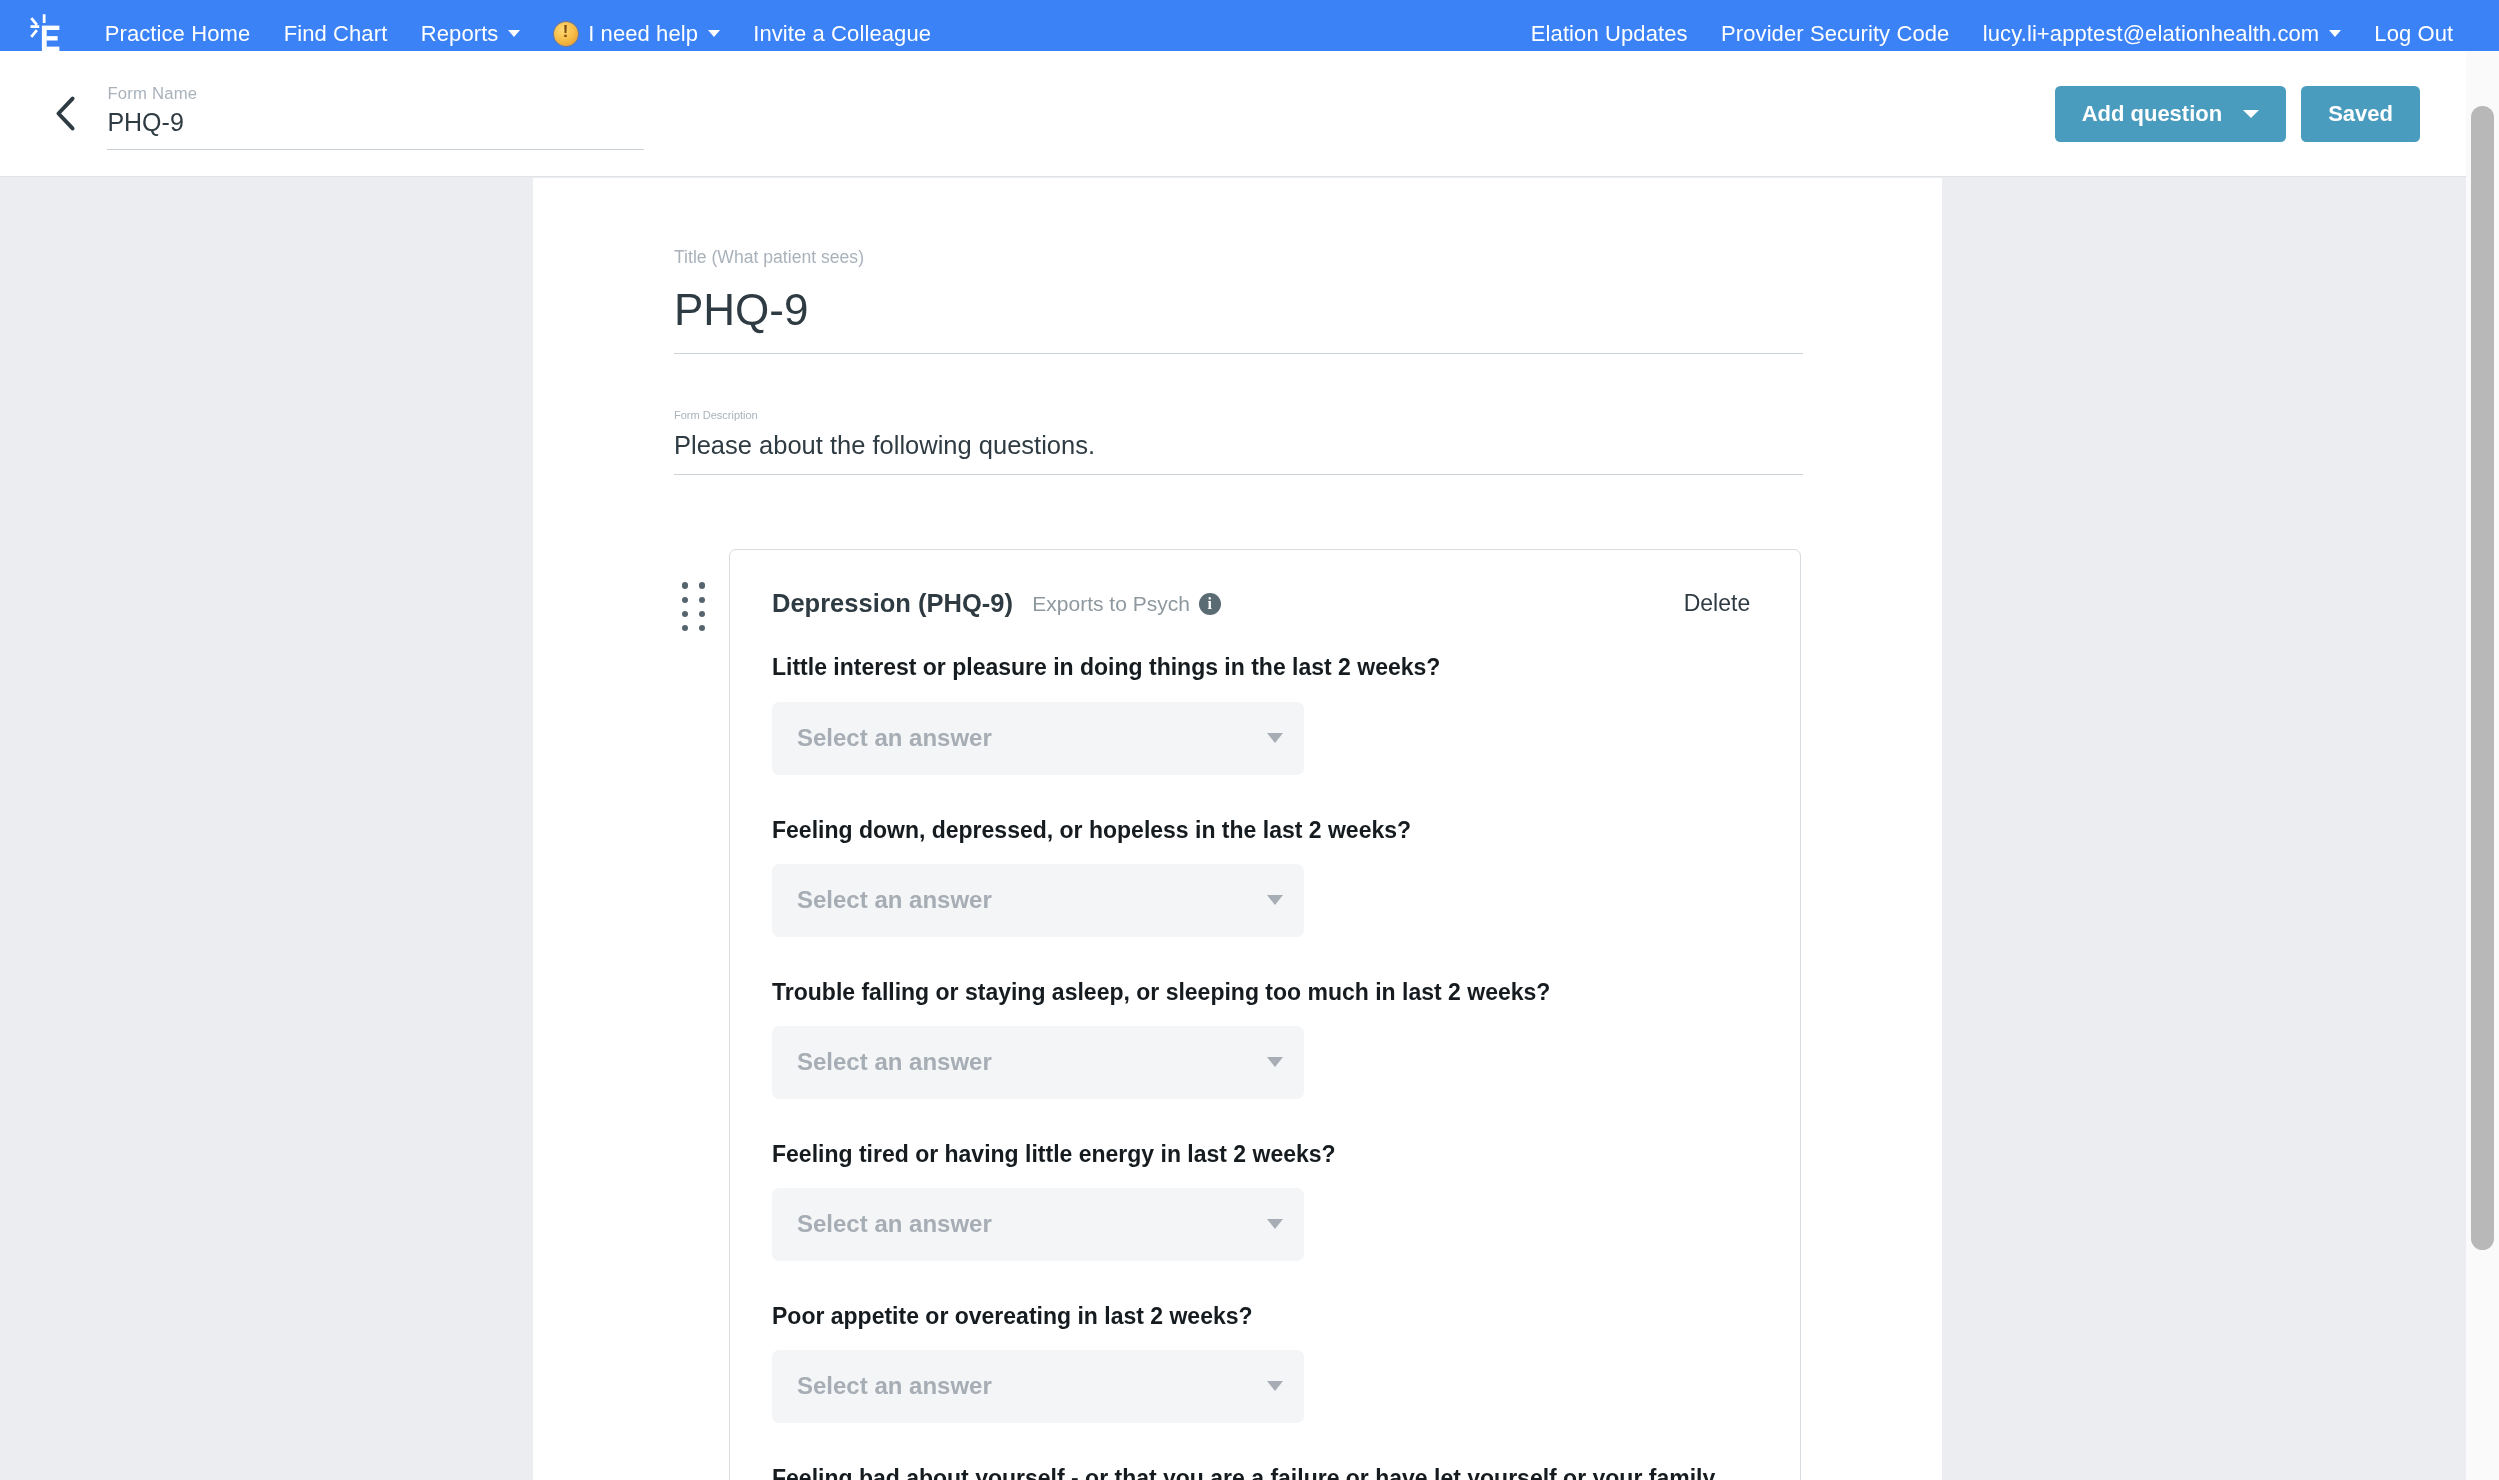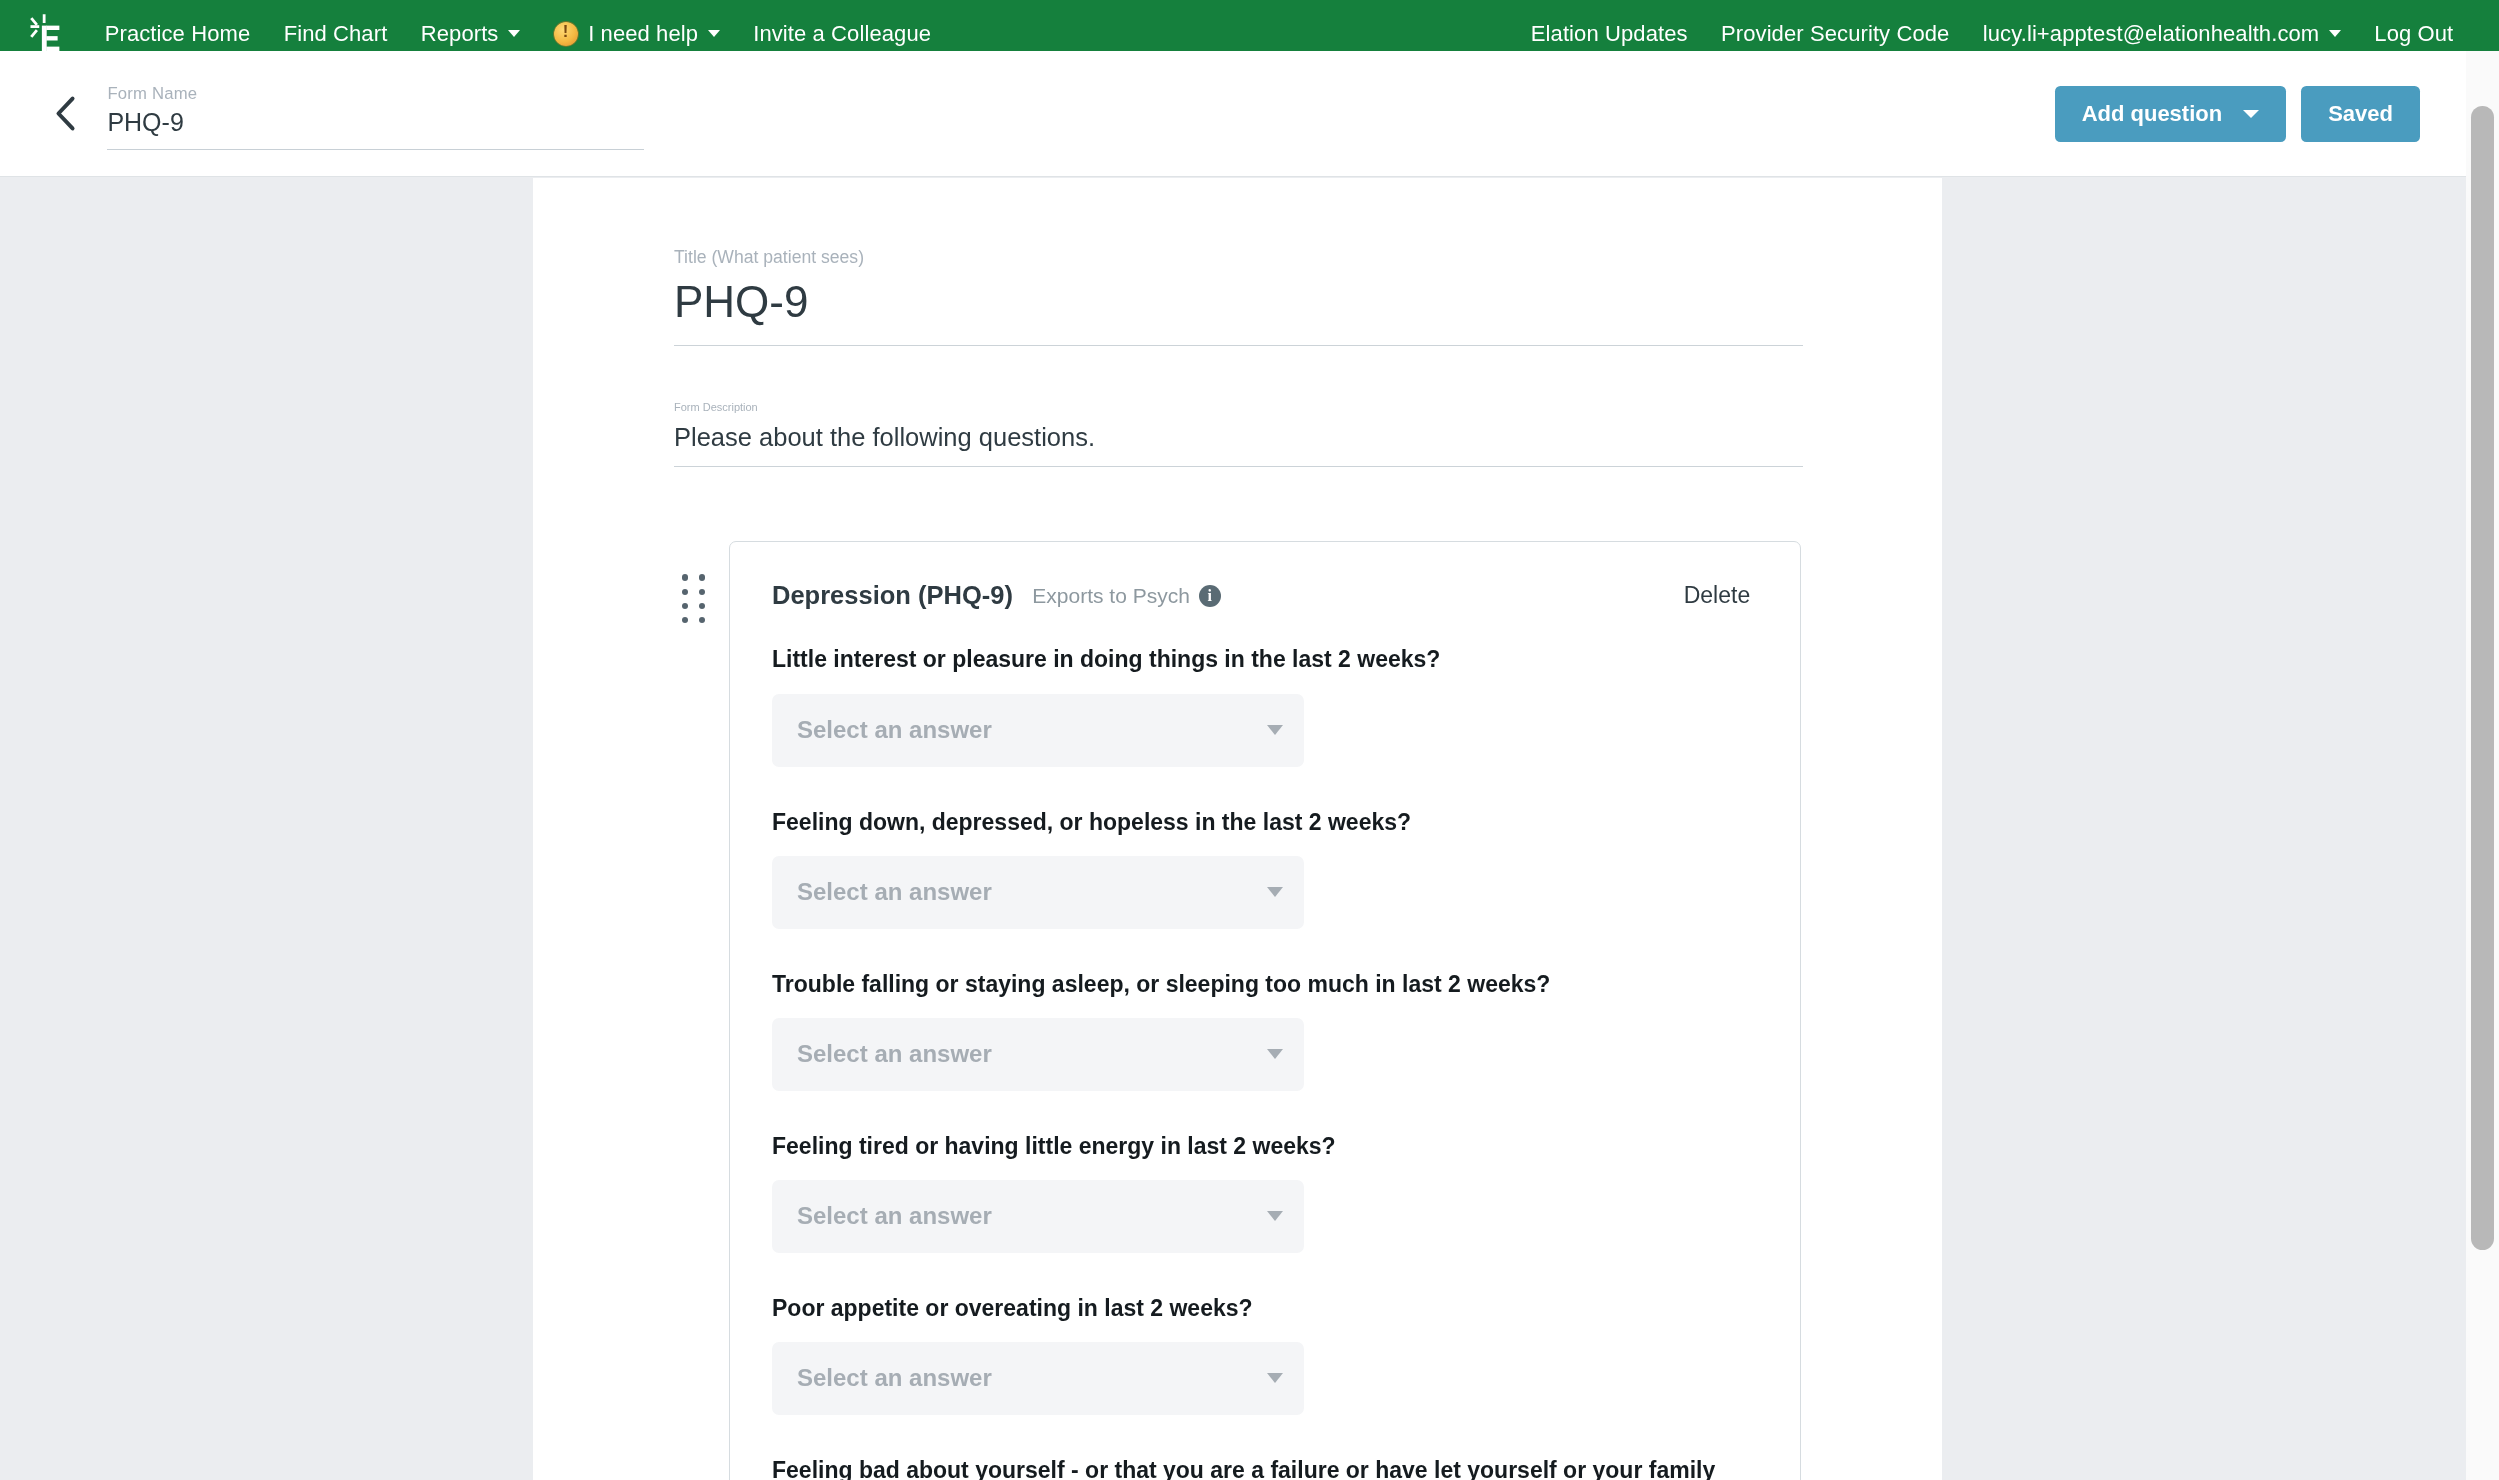--- a/index.html
+++ b/index.html
@@ -7,21 +7,21 @@
     width: 2500px; height: 1480px;
     font-family: "Liberation Sans", sans-serif;
     background: #ebedf0;
     overflow: hidden;
   }
 
   
   .navbar {
     position: absolute; top: 0; left: 0;
     width: 2500px; height: 67px;
-    background: #15803d;
+    background: #3b82f6;
     display: flex; align-items: center;
     color: #ffffff;
     font-size: 22px;
   }
   .logo-wrap {
     width: 88px; height: 51px;
     display: flex; align-items: center; justify-content: center;
     flex: 0 0 auto;
   }
   .logo-mark { display:block; }
@@ -132,21 +132,21 @@
     left: 533px; top: 0;
     width: 1409px;
     min-height: 1303px;
     background: #ffffff;
   }
   .inner {
     padding: 69px 0 0 141px;
     width: 1268px;
   }
   .title-group { width: 1129px; margin-bottom: 55px; }
-  .title-label { font-size: 17.6px; color: #a9b2bb; margin-bottom: 11px; }
+  .title-label { font-size: 17.6px; color: #a9b2bb; margin-bottom: 19px; }
   .title-value {
     font-size: 44px;
     color: #2f3b42;
     padding-bottom: 19.4px;
     border-bottom: 0.9px solid #ccd3d8;
     line-height: 1.05;
   }
   .desc-group { width: 1129px; margin-bottom: 74px; }
   .desc-label { font-size: 11px; color: #a9b2bb; margin-bottom: 10.6px; }
   .desc-value {

